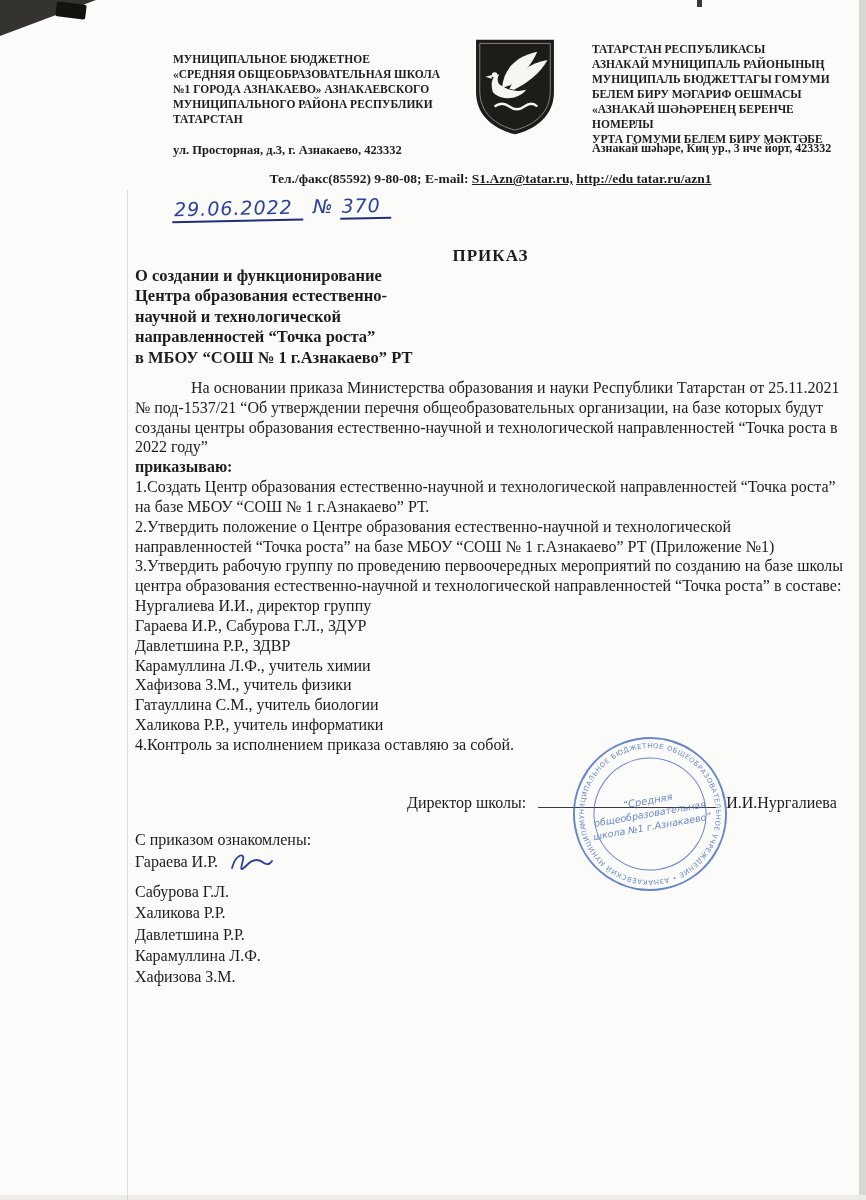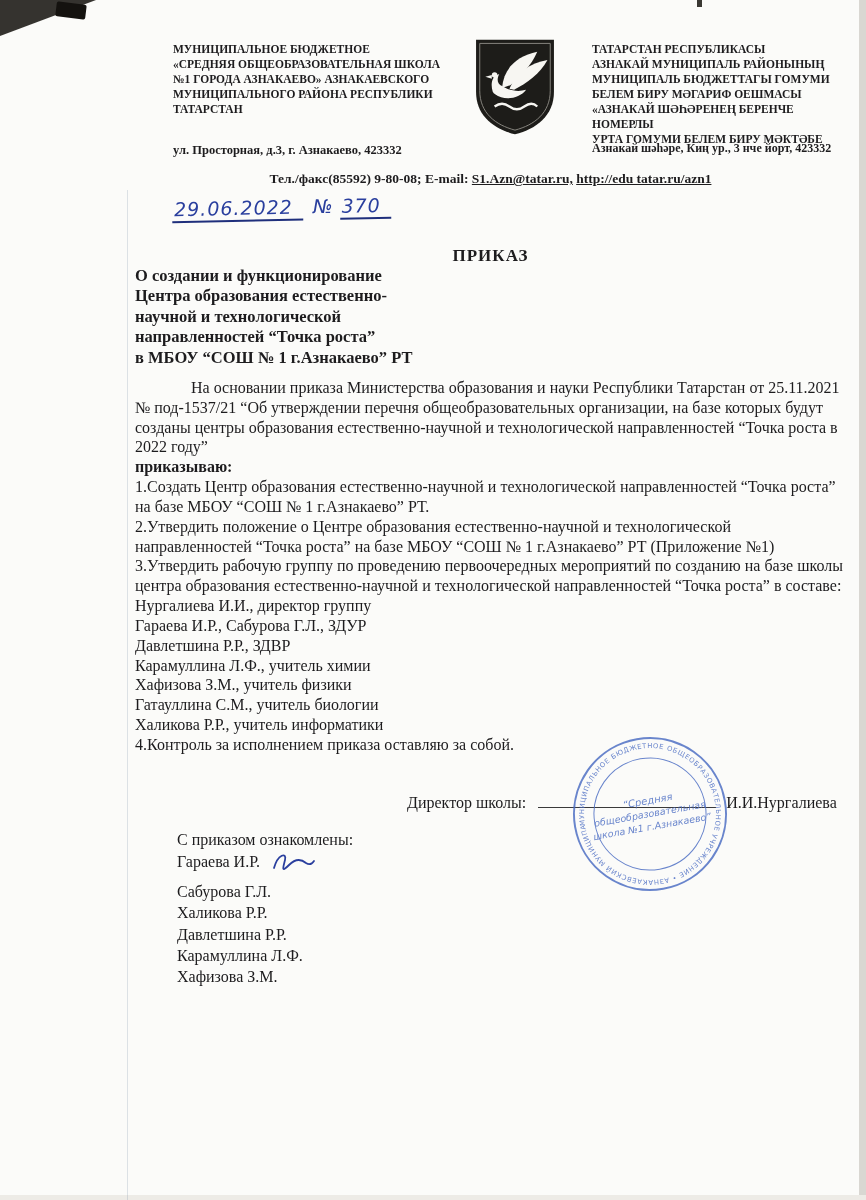--- a/index.html
+++ b/index.html
@@ -12,21 +12,21 @@
     background:#35332f;clip-path:polygon(0 0,100% 0,0 100%);}
   .blob-artifact{position:absolute;left:56px;top:3px;width:30px;height:15px;
     background:#14120f;transform:rotate(7deg);border-radius:2px;}
   .speck-artifact{position:absolute;left:697px;top:0;width:5px;height:7px;background:#3a3833;}
   .right-edge{position:absolute;right:0;top:0;width:7px;height:100%;background:#d9d7d2;}
   .bottom-edge{position:absolute;left:0;bottom:0;width:100%;height:5px;background:#edebe6;}
   .fold-line{position:absolute;left:127px;top:190px;bottom:0;width:1px;background:rgba(110,130,160,.22);}
 
   
   .org{position:absolute;font-weight:bold;font-size:11.5px;line-height:1.3;}
-  .org-left{left:173px;top:42px;width:305px;}
+  .org-left{left:173px;top:52px;width:305px;}
   .org-right{left:592px;top:42px;width:260px;}
   .emblem{position:absolute;left:459px;top:36px;width:112px;height:102px;}
   .addr{position:absolute;font-weight:bold;}
   .addr-left{left:173px;top:143px;font-size:12.5px;}
   .addr-right{left:592px;top:141px;font-size:12px;text-align:center;}
   .contact{position:absolute;left:135px;right:20px;top:171px;text-align:center;
     font-weight:bold;font-size:13.5px;}
   .contact .u{text-decoration:underline;}
 
   
@@ -45,21 +45,21 @@
   .bodytext{position:absolute;left:135px;top:378px;width:714px;font-size:16px;line-height:1.24;}
   .bodytext p{margin:0;}
   .intro{text-indent:56px;}
   .directive{font-weight:bold;}
 
   .sig-row{margin-top:38px;margin-left:272px;white-space:nowrap;}
   .sig-line{display:inline-block;width:178px;border-bottom:1.5px solid #3a3a3a;
     height:14px;margin:0 10px 0 12px;}
 
   .ack{margin-top:16px;}
-  .ack-row{line-height:1.33;position:relative;margin-left:42px;}
+  .ack-row{line-height:1.33;position:relative;}
   .squiggle{display:inline-block;vertical-align:-9px;margin-left:10px;}
 
   
   .stamp{position:absolute;left:570px;top:734px;width:160px;height:160px;
     opacity:.82;transform:rotate(-10deg);pointer-events:none;}
 </style>
 </head>
 <body>
 
 <div class="page">

